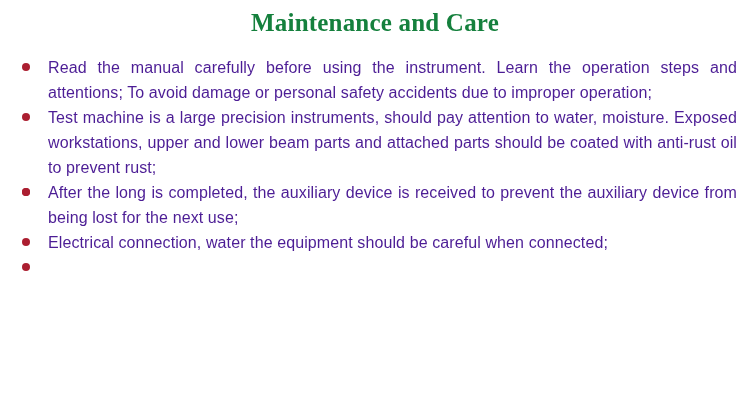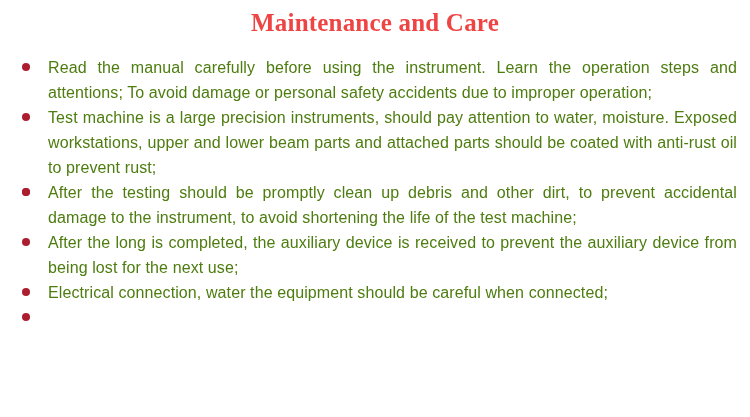--- a/index.html
+++ b/index.html
@@ -12,32 +12,32 @@
     overflow: hidden;
     font-family: "Liberation Sans", sans-serif;
   }
   .page-title {
     margin: 8px 0 0 0;
     text-align: center;
     font-family: "Liberation Serif", serif;
     font-weight: bold;
     font-size: 25px;
     line-height: 30px;
-    color: #ef4444;
+    color: #15803d;
     letter-spacing: 0.2px;
   }
   .maintenance-list {
     list-style: none;
     margin: 17px 0 0 0;
     padding: 0 13px 0 22px;
   }
   .list-item {
     position: relative;
     padding-left: 26px;
-    color: #4d7c0f;
+    color: #4c1d95;
     font-size: 16px;
     font-weight: 300;
     line-height: 25px;
     text-align: justify;
     letter-spacing: 0.1px;
   }
   .bullet {
     position: absolute;
     left: 0;
     top: 8px;
@@ -64,24 +64,20 @@
 
     <li class="list-item">
       <span class="bullet"></span>
       <span class="list-item-text">Test machine is a large precision instruments, should pay attention to water, moisture. Exposed workstations, upper and lower beam parts and attached parts should be coated with anti-rust oil to prevent rust;</span>
     </li>
 
     <li class="list-item">
       <span class="bullet"></span>
     </li>
 
-    <li class="list-item">
-      <span class="bullet"></span>
-      <span class="list-item-text">After the testing should be promptly clean up debris and other dirt, to prevent accidental damage to the instrument, to avoid shortening the life of the test machine;</span>
-    </li>
 
     <li class="list-item">
       <span class="bullet"></span>
       <span class="list-item-text">After the long is completed, the auxiliary device is received to prevent the auxiliary device from being lost for the next use;</span>
     </li>
 
     <li class="list-item">
       <span class="bullet"></span>
       <span class="list-item-text">Electrical connection, water the equipment should be careful when connected;</span>
     </li>

